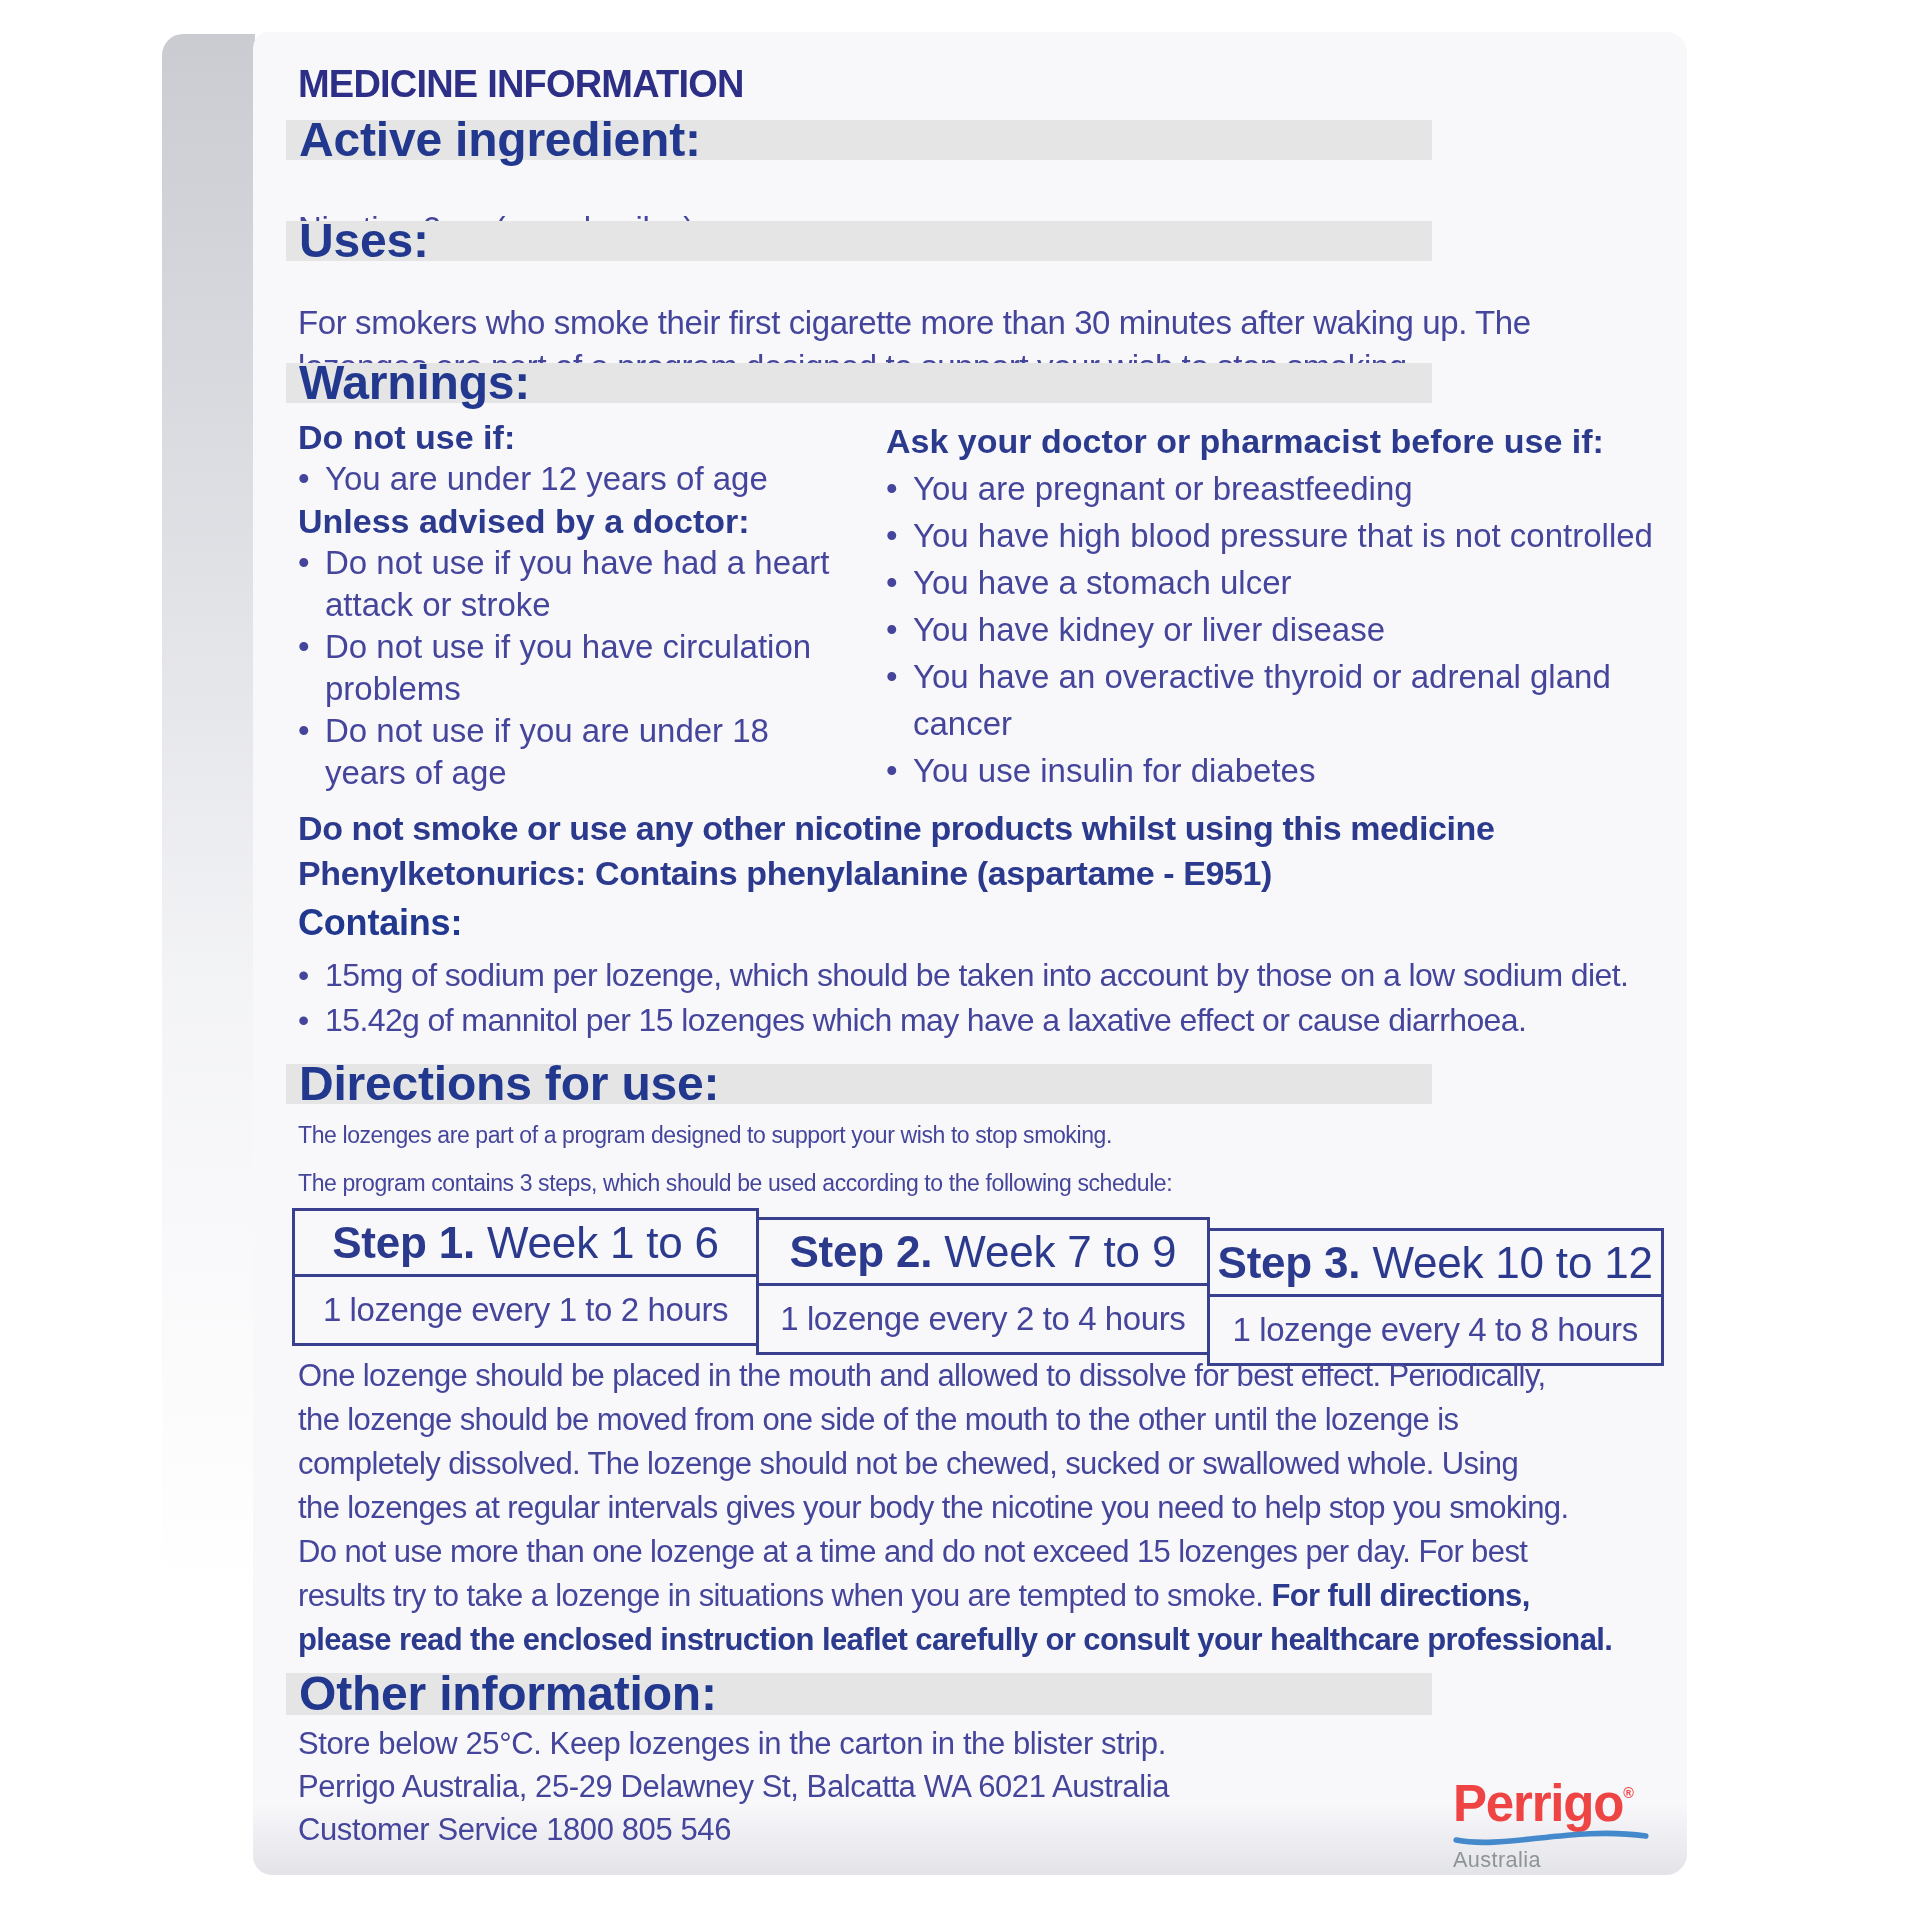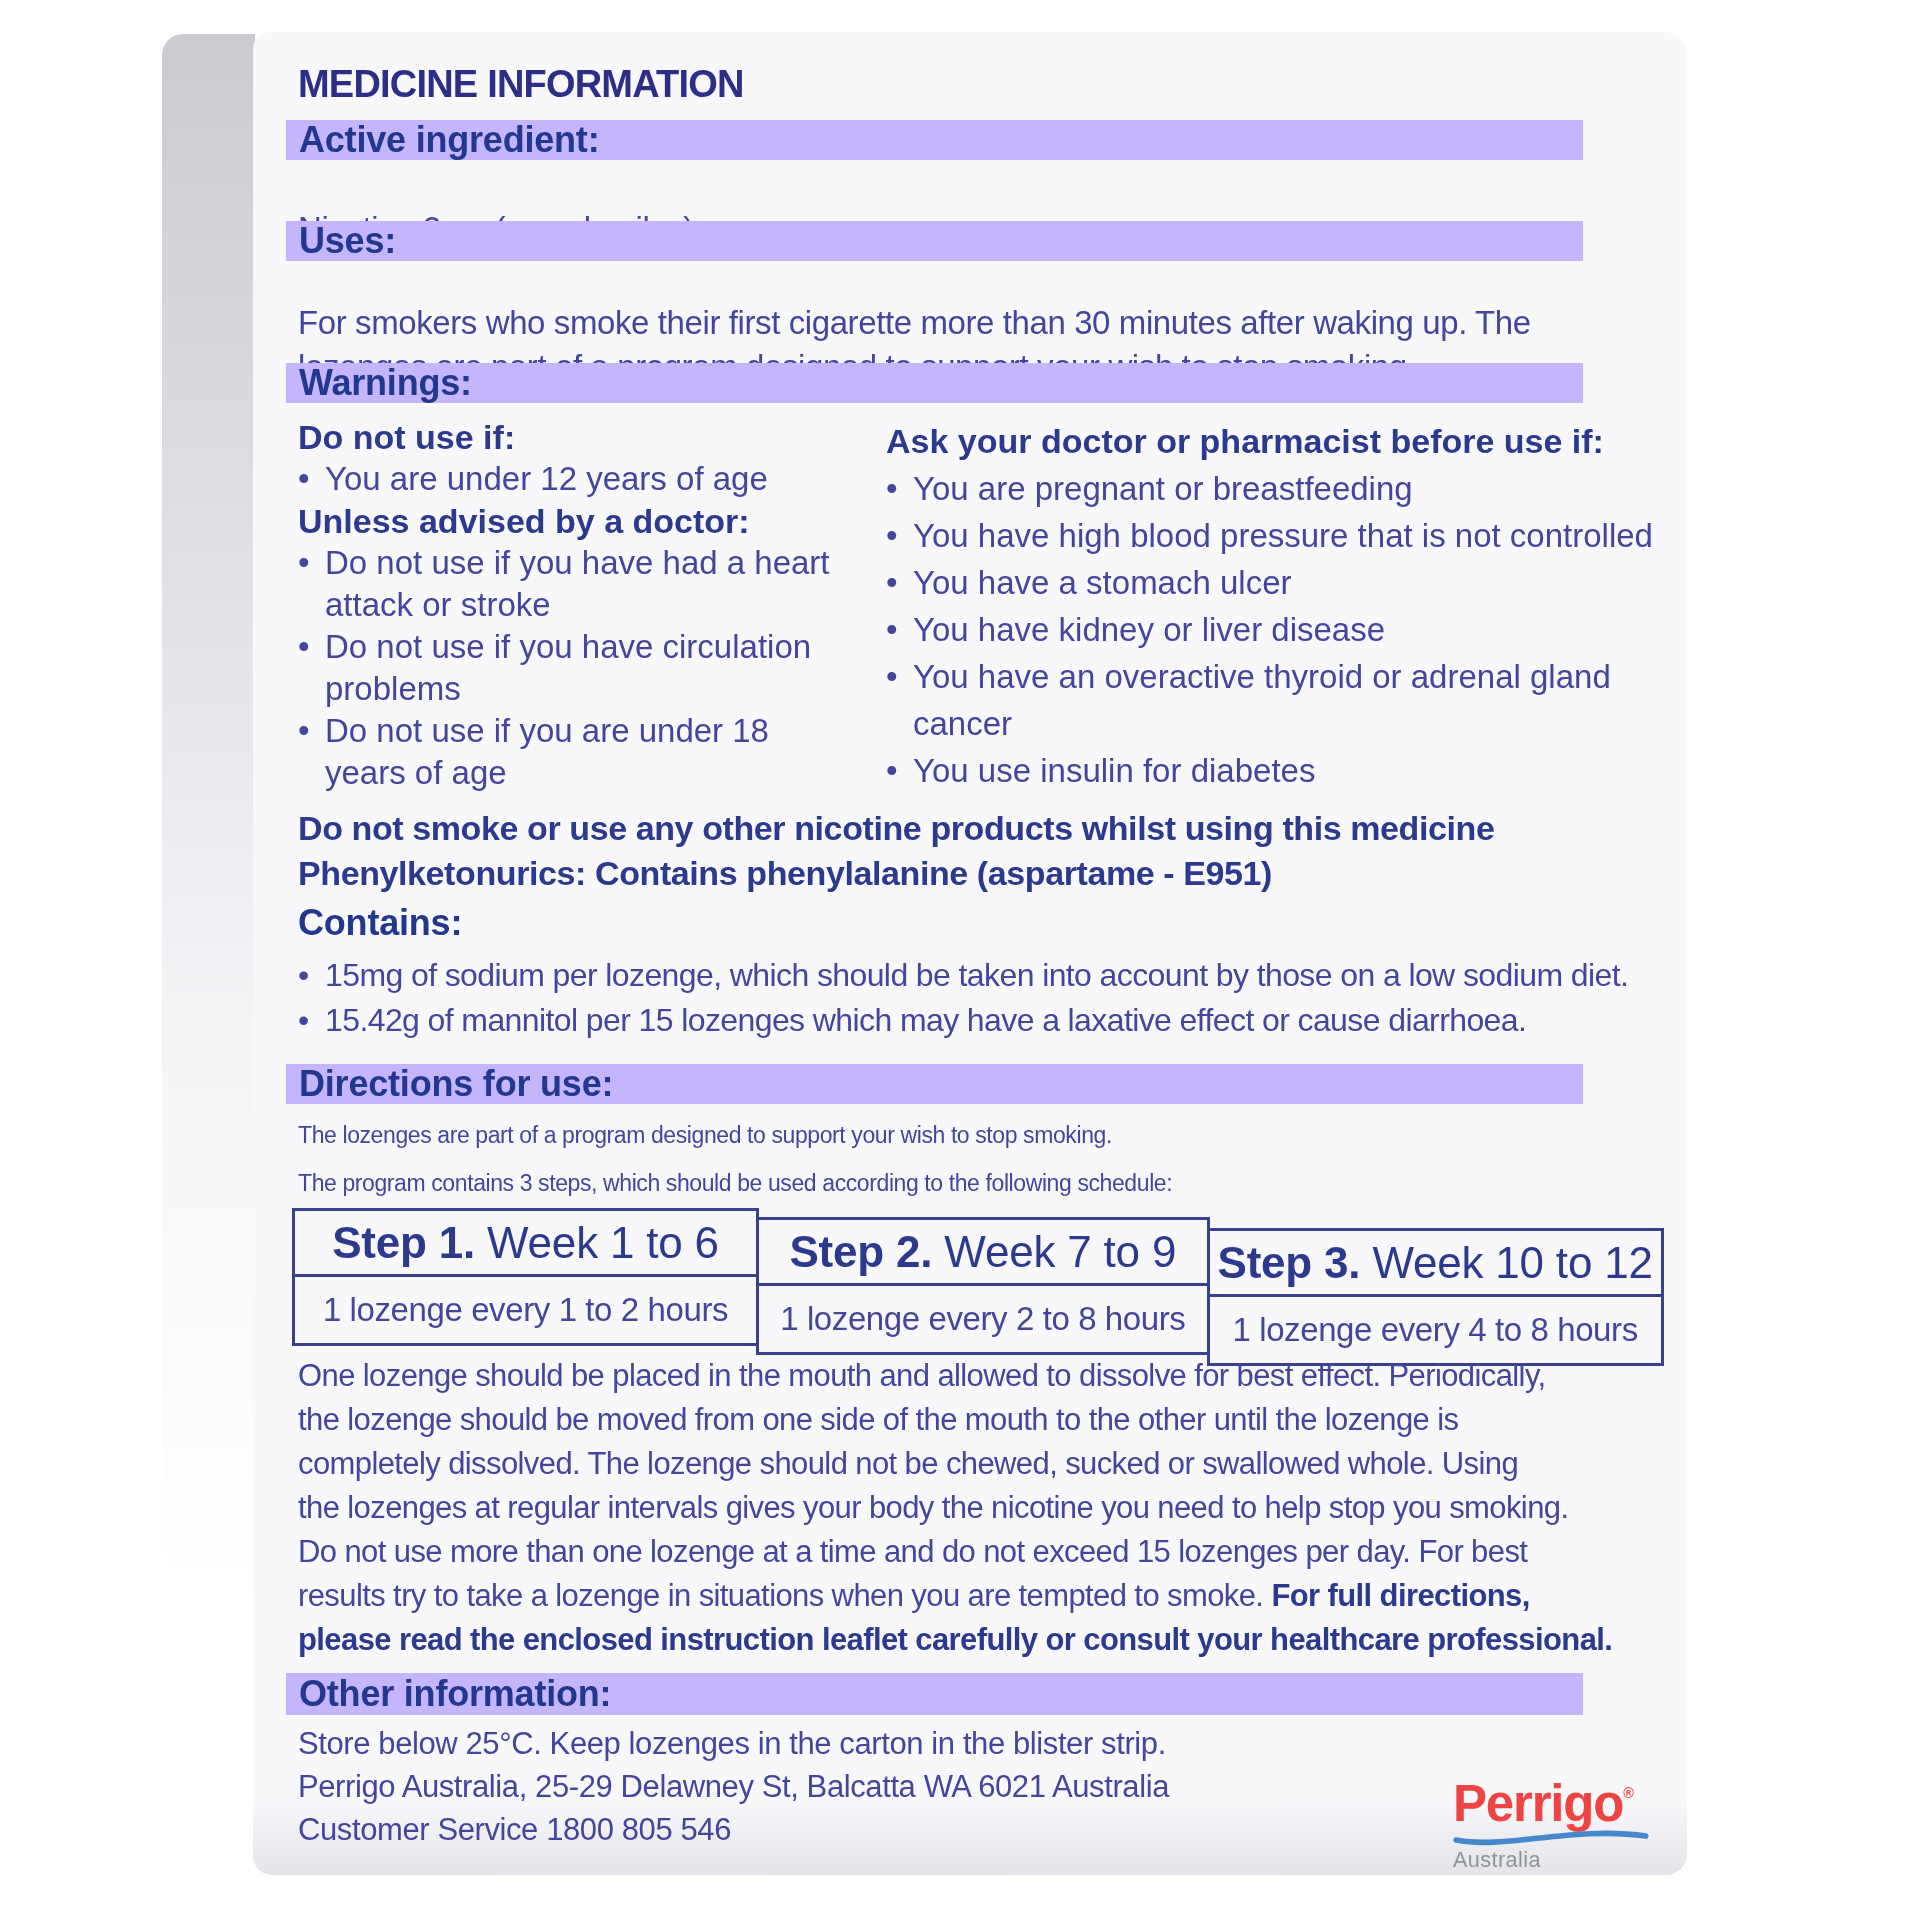--- a/index.html
+++ b/index.html
@@ -27,22 +27,22 @@
     content:"";position:absolute;left:0;bottom:0;width:100%;height:72px;
     border-radius:0 0 21px 19px;
     background:linear-gradient(to bottom, rgba(205,206,213,0) 0%, rgba(201,202,210,0.45) 100%);
   }
   .abs{position:absolute;}
   .title{
     left:298px;top:63px;font-size:38px;font-weight:800;letter-spacing:-0.8px;
     color:#2d2f86;
   }
   .band{
-    left:286px;width:1297px;height:40px;line-height:40px;
-    background:#c4b5fd;color:#21388e;font-size:36px;font-weight:600;
+    left:286px;width:1146px;height:40px;line-height:40px;
+    background:#e5e5e5;color:#21388e;font-size:48px;font-weight:600;
     padding-left:13px;box-sizing:border-box;letter-spacing:-0.2px;
   }
   .txt{letter-spacing:-0.4px;font-size:33px;line-height:42px;color:#44459b;margin-top:38px;}
   .pre{white-space:pre-line;}
   .nowrap{white-space:nowrap;}
   .bold{font-weight:700;color:#2c3a8e;}
   .subhead{font-weight:700;color:#2c3a8e;font-size:34px;}
   .col{position:absolute;}
   .col-left{left:298px;top:416px;width:569px;font-size:33px;line-height:42px;}
   .col-right{left:886px;top:418px;width:802px;font-size:33px;line-height:47px;}
@@ -162,21 +162,21 @@
     <div class="nowrap">The program contains 3 steps, which should be used according to the following schedule:</div>
   </div>
 
   <div class="abs steps">
     <div class="stepbox box1">
       <div class="hd"><b>Step 1.</b><span style="white-space:pre"> Week 1 to 6</span></div>
       <div class="bd">1 lozenge every 1 to 2 hours</div>
     </div>
     <div class="stepbox box2">
       <div class="hd"><b>Step 2.</b><span style="white-space:pre"> Week 7 to 9</span></div>
-      <div class="bd">1 lozenge every 2 to 8 hours</div>
+      <div class="bd">1 lozenge every 2 to 4 hours</div>
     </div>
     <div class="stepbox box3">
       <div class="hd"><b>Step 3.</b><span style="white-space:pre"> Week 10 to 12</span></div>
       <div class="bd">1 lozenge every 4 to 8 hours</div>
     </div>
   </div>
 
   <div class="abs para">
     <div class="nowrap">One lozenge should be placed in the mouth and allowed to dissolve for best effect. Periodically,</div>
     <div class="nowrap">the lozenge should be moved from one side of the mouth to the other until the lozenge is</div>

